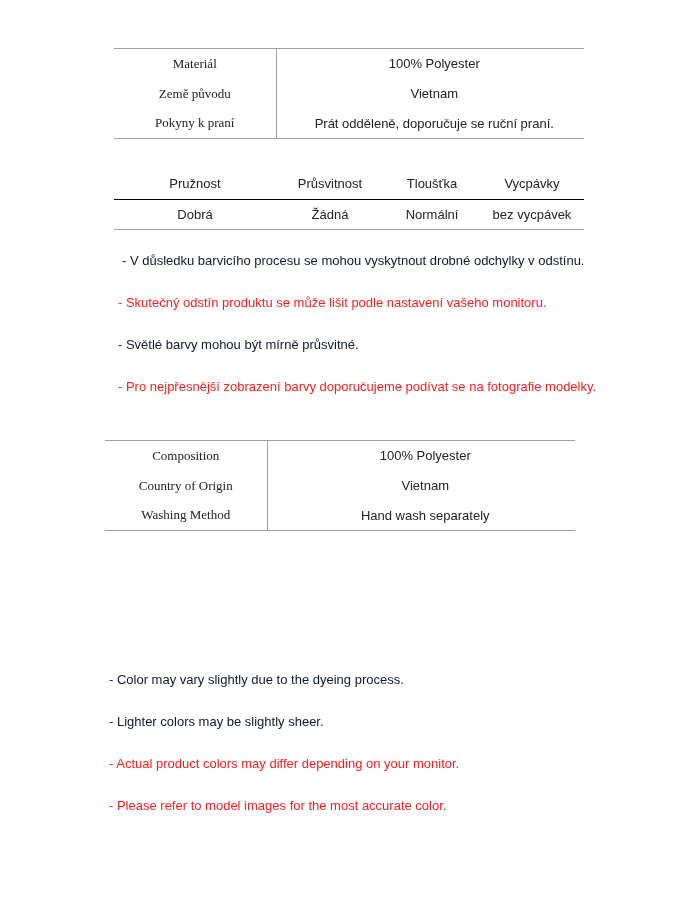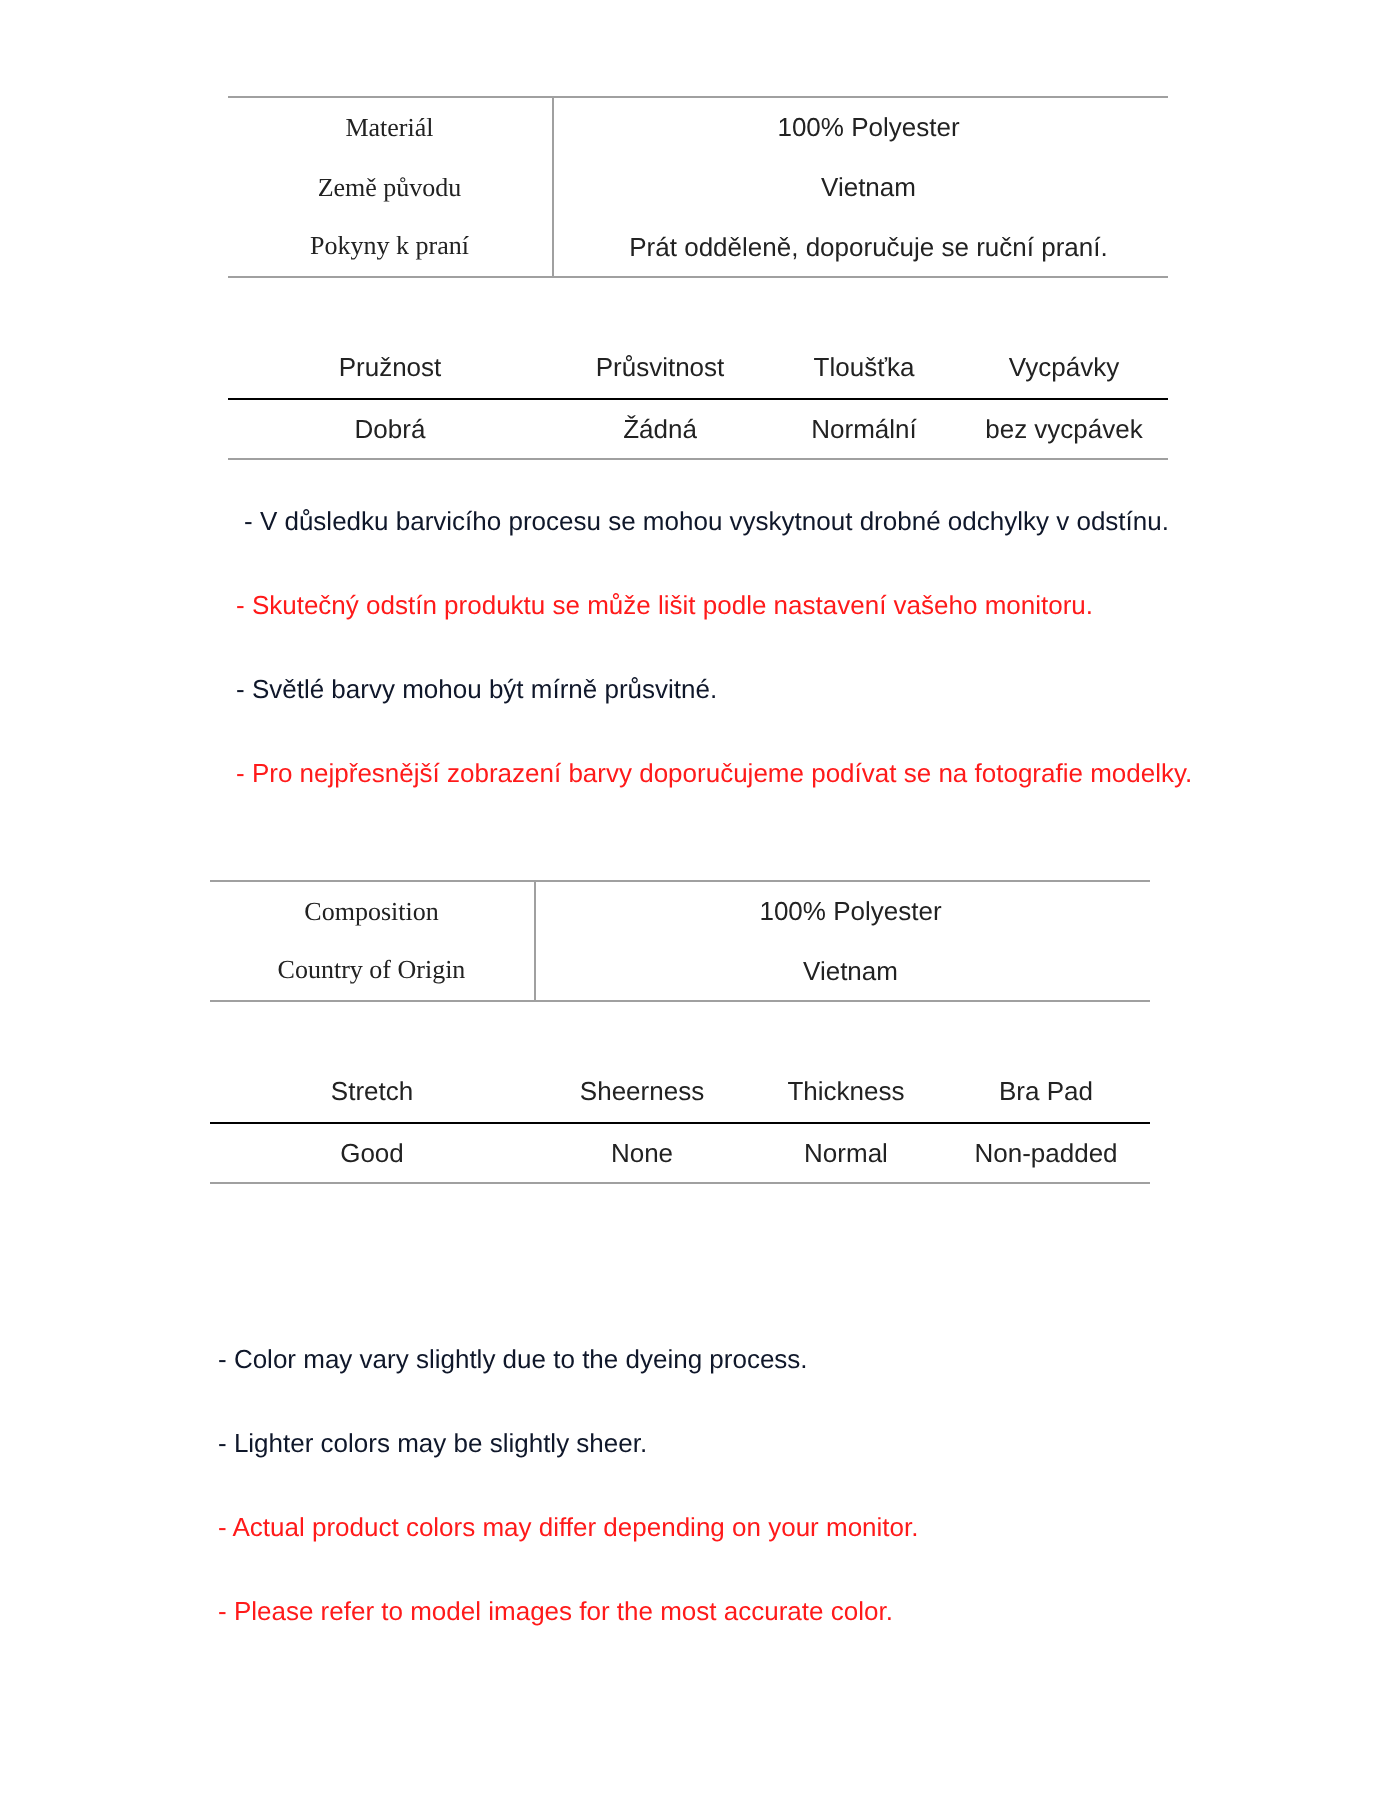--- a/index.html
+++ b/index.html
@@ -91,47 +91,27 @@
   <table class="info-table">
     <tbody>
         <tr>
       <td class="label">Composition</td>
       <td class="value">100% Polyester</td>
     </tr>
     <tr>
       <td class="label">Country of Origin</td>
       <td class="value">Vietnam</td>
     </tr>
+    <tr>
+      <td class="label">Washing Method</td>
+      <td class="value">Hand wash separately</td>
+    </tr>
   </tbody>
     </table>
 
-  <table class="spec-table">
-    <colgroup>
-        <col class="c1">
-        <col class="c2">
-        <col class="c3">
-        <col class="c4">
-      </colgroup>
-    <thead>
-      <tr>
-        <th>Stretch</th>
-        <th>Sheerness</th>
-        <th>Thickness</th>
-        <th>Bra Pad</th>
-      </tr>
-    </thead>
-    <tbody>
-      <tr>
-        <td>Good</td>
-        <td>None</td>
-        <td>Normal</td>
-        <td>Non-padded</td>
-      </tr>
-    </tbody>
-  </table>
 </div>
 
 <div class="notes en">
   <div class="note black">- Color may vary slightly due to the dyeing process.</div>
   <div class="note black">- Lighter colors may be slightly sheer.</div>
   <div class="note red">- Actual product colors may differ depending on your monitor.</div>
   <div class="note red">- Please refer to model images for the most accurate color.</div>
 </div>
 
 </body></html>

